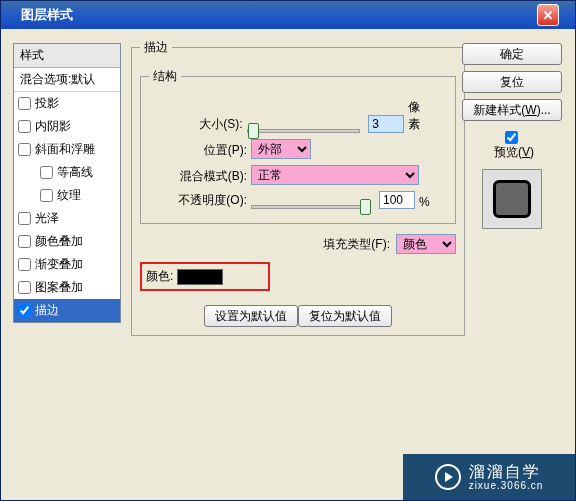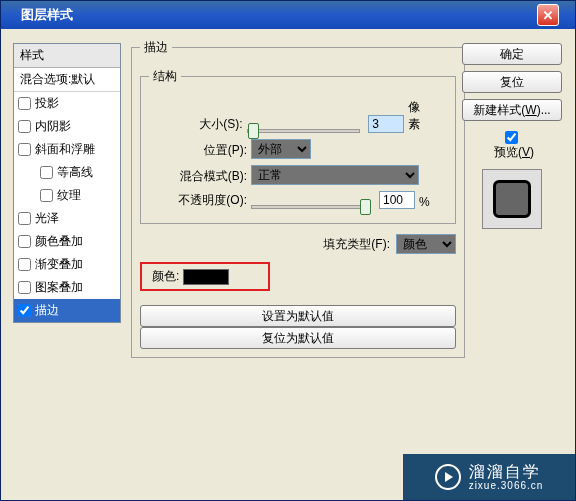--- a/index.html
+++ b/index.html
@@ -25,27 +25,27 @@
 fieldset { border: 1px solid #a0a0a0; padding: 8px; margin-bottom: 6px; }
 fieldset > legend { padding: 0 4px; }
 
 .inner-fieldset { margin-top: 4px; }
 .row { display: flex; align-items: flex-end; margin: 6px 16px; }
 .row-label { width: 86px; text-align: right; padding-right: 4px; }
 .slider-track { width: 120px; height: 4px; background: #d4d0c8; border: 1px solid #999; position: relative; }
 .slider-thumb { position: absolute; top: -7px; width: 11px; height: 16px; background: #e8f4e8; border: 1px solid #3a7a3a; border-radius: 2px; }
 .num-input { width: 36px; height: 18px; border: 1px solid #7b9ebd; background: #ffffff; text-align: left; padding: 0 3px; font-size: 12px; margin-left: 8px; }
 .unit { margin-left: 4px; }
-select { height: 20px; border: 1px solid #7b9ebd; background: #737373; font-size: 12px; padding: 0 2px; }
+select { height: 20px; border: 1px solid #7b9ebd; background: #f9a8d4; font-size: 12px; padding: 0 2px; }
 
 .fill-row { display: flex; align-items: center; margin: 4px 0 8px 0; }
-.color-row { display: flex; align-items: center; border: 2px solid #e02020; padding: 4px 10px; width: 130px; }
+.color-row { display: flex; align-items: center; border: 2px solid #e02020; padding: 4px 4px; width: 130px; }
 .color-swatch { width: 46px; height: 16px; background: #000; border: 1px solid #666; margin-left: 4px; }
 
-.btn-row { display: flex; justify-content: center; gap: 0; margin-top: 14px; flex-direction: column; }
+.btn-row { display: flex; justify-content: center; gap: 0; margin-top: 14px; }
 .ps-btn { min-width: 94px; height: 22px; border: 1px solid #7a7a7a; border-radius: 3px; background: linear-gradient(#fefefe,#e6e6e6); cursor: pointer; font-size: 12px; }
 
 .right-panel { position: absolute; right: 12px; top: 14px; width: 102px; display: flex; flex-direction: column; align-items: center; }
 .right-panel .ps-btn { width: 100px; margin-bottom: 6px; }
 .preview-chk { display: flex; align-items: center; margin: 4px 0 8px 0; flex-direction: column; }
 .preview-box { width: 60px; height: 60px; border: 1px solid #888; background: #e0e0e0; display: flex; align-items: center; justify-content: center; }
 .preview-inner { width: 38px; height: 38px; background: #666; border: 3px solid #000; border-radius: 6px; }
 
 .watermark { position: absolute; right: 0; bottom: 0; height: 46px; width: 172px; background: #1d4a6f; color: #fff; display: flex; align-items: center; justify-content: center; font-size: 14px; gap: 8px; }
 .watermark .wm-icon { width: 26px; height: 26px; border: 2px solid #fff; border-radius: 50%; display: flex; align-items: center; justify-content: center; }

